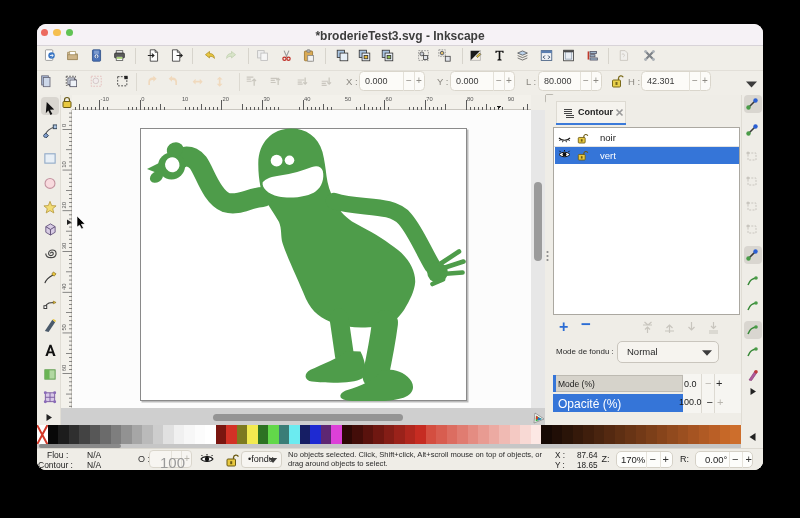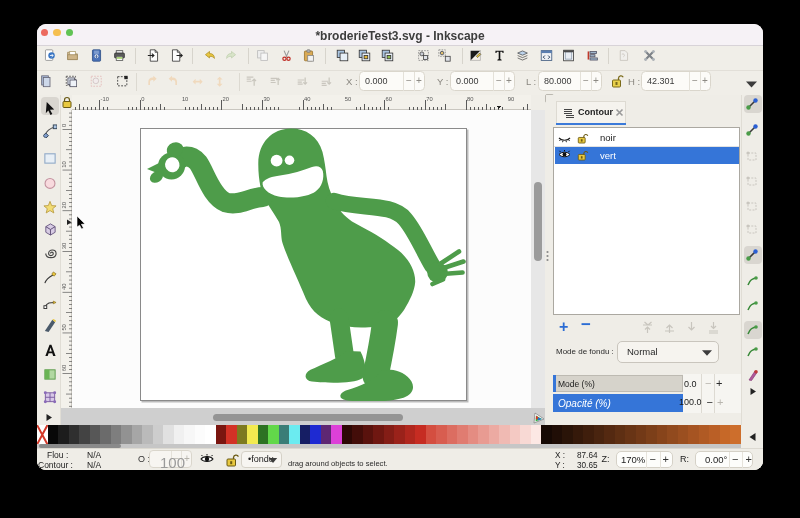--- a/index.html
+++ b/index.html
@@ -617,21 +617,21 @@
 <div style="position:absolute;left:646px;top:350px;width:58px;height:38.5px;background:#F6F5F1;"></div>
 <div style="position:absolute;left:664px;top:350px;width:1px;height:38.5px;background:#DDDAD2;"></div>
 <div style="position:absolute;left:677px;top:350px;width:1px;height:38.5px;background:#DDDAD2;"></div>
 <div style="position:absolute;left:516px;top:351px;width:130px;height:17px;background:#D6D3CB;border:1px solid #BDBAB2;"></div>
 <div style="position:absolute;left:516px;top:351px;width:2.5px;height:17px;background:#3575D8;"></div>
 <div style="position:absolute;left:521px;top:355.5px;font-size:8.5px;color:#1a1a1a;font-weight:normal;white-space:nowrap;line-height:1.1;">Mode (%)</div>
 <div style="position:absolute;left:647px;top:355.5px;font-size:9px;color:#1a1a1a;font-weight:normal;white-space:nowrap;line-height:1.1;">0.0</div>
 <div style="position:absolute;left:668px;top:353px;font-size:11px;color:#b8b5ae;font-weight:normal;white-space:nowrap;line-height:1.1;">−</div>
 <div style="position:absolute;left:679px;top:353px;font-size:11px;color:#2a2a2a;font-weight:normal;white-space:nowrap;line-height:1.1;">+</div>
 <div style="position:absolute;left:516px;top:369.5px;width:130px;height:18px;background:#3575D8;"></div>
-<div style="position:absolute;left:521px;top:374px;font-size:10px;color:#fff;font-weight:normal;white-space:nowrap;line-height:1.1;font-style:italic;">Opacité (%)</div>
+<div style="position:absolute;left:521px;top:374px;font-size:12px;color:#fff;font-weight:normal;white-space:nowrap;line-height:1.1;">Opacité (%)</div>
 <div style="position:absolute;left:642px;top:374px;font-size:9px;color:#1a1a1a;font-weight:normal;white-space:nowrap;line-height:1.1;">100.0</div>
 <div style="position:absolute;left:669.5px;top:371.5px;font-size:11px;color:#2a2a2a;font-weight:normal;white-space:nowrap;line-height:1.1;">−</div>
 <div style="position:absolute;left:680px;top:371.5px;font-size:11px;color:#b8b5ae;font-weight:normal;white-space:nowrap;line-height:1.1;">+</div>
 <div style="position:absolute;left:704px;top:71px;width:22px;height:330px;background:#EFEDE7;border-left:1px solid #E0DDD5;"></div>
 <div style="position:absolute;left:707px;top:71px;width:18px;height:18px;background:#D9D6D0;border-radius:4px;"></div>
     <svg style="position:absolute;left:708px;top:73px" width="14" height="14" viewBox="0 0 14 14">
       <path d="M3 11 11 3" stroke="#3a3a3a" stroke-width="1.6"></path>
       <circle cx="3.5" cy="10.5" r="2.2" fill="#4a9c48"></circle>
       <circle cx="10.5" cy="3.5" r="2.2" fill="#2a5fd4"></circle>
     </svg>
@@ -782,25 +782,26 @@
 <svg style="position:absolute;left:188px;top:428.5px" width="14" height="14" viewBox="0 0 14 14">
       <rect x="2" y="6" width="8.5" height="7" rx="1" fill="#e8c83f" stroke="#6a5a14"></rect>
       <path d="M8.5 6V4.3A2.6 2.6 0 0 1 13.4 3.6" fill="none" stroke="#6a5a14" stroke-width="1.3"></path>
       <rect x="5.2" y="8.2" width="2" height="3" fill="#6a5a14"></rect>
     </svg>
 <div style="position:absolute;left:204px;top:426.5px;width:41px;height:17.5px;background:#F7F5F1;border:1px solid #D5D1C7;border-radius:4px;"></div>
 <div style="position:absolute;left:211px;top:430.5px;font-size:9px;color:#222;font-weight:normal;white-space:nowrap;line-height:1.1;">•fondu</div>
 <svg style="position:absolute;left:231px;top:433px" width="10" height="7" viewBox="0 0 10 7">
       <path d="M.8 1h8.4L5 6z" fill="#3c3c3c"></path>
     </svg>
+<div style="position:absolute;left:251px;top:426.5px;font-size:7.6px;color:#2a2a2a;font-weight:normal;white-space:nowrap;line-height:1.1;">No objects selected. Click, Shift+click, Alt+scroll mouse on top of objects, or</div>
 <div style="position:absolute;left:251px;top:436px;font-size:7.6px;color:#2a2a2a;font-weight:normal;white-space:nowrap;line-height:1.1;">drag around objects to select.</div>
 <div style="position:absolute;left:518px;top:426.5px;font-size:8.2px;color:#222;font-weight:normal;white-space:nowrap;line-height:1.1;">X :</div>
 <div style="position:absolute;left:540px;top:426.5px;font-size:8.2px;color:#222;font-weight:normal;white-space:nowrap;line-height:1.1;">87.64</div>
 <div style="position:absolute;left:518px;top:436.5px;font-size:8.2px;color:#222;font-weight:normal;white-space:nowrap;line-height:1.1;">Y :</div>
-<div style="position:absolute;left:540px;top:436.5px;font-size:8.2px;color:#222;font-weight:normal;white-space:nowrap;line-height:1.1;">30.65</div>
+<div style="position:absolute;left:540px;top:436.5px;font-size:8.2px;color:#222;font-weight:normal;white-space:nowrap;line-height:1.1;">18.65</div>
 <div style="position:absolute;left:564.5px;top:430.5px;font-size:9px;color:#222;font-weight:normal;white-space:nowrap;line-height:1.1;">Z:</div>
 <div style="position:absolute;left:579px;top:427px;width:57px;height:17px;background:#FDFDFB;border:1px solid #D5D1C7;border-radius:5px;"></div>
 <div style="position:absolute;left:609px;top:427.5px;width:1px;height:16px;background:#E6E3DB;"></div>
 <div style="position:absolute;left:622.5px;top:427.5px;width:1px;height:16px;background:#E6E3DB;"></div>
 <div style="position:absolute;left:584px;top:430.5px;font-size:9.5px;color:#222;font-weight:normal;white-space:nowrap;line-height:1.1;">170%</div>
 <div style="position:absolute;left:612.5px;top:429px;font-size:11px;color:#333;font-weight:normal;white-space:nowrap;line-height:1.1;">−</div>
 <div style="position:absolute;left:625.5px;top:429px;font-size:11px;color:#333;font-weight:normal;white-space:nowrap;line-height:1.1;">+</div>
 <div style="position:absolute;left:643px;top:430.5px;font-size:9px;color:#222;font-weight:normal;white-space:nowrap;line-height:1.1;">R:</div>
 <div style="position:absolute;left:657.5px;top:427px;width:58px;height:17px;background:#FDFDFB;border:1px solid #D5D1C7;border-radius:5px;"></div>
 <div style="position:absolute;left:668px;top:430.5px;font-size:9.5px;color:#222;font-weight:normal;white-space:nowrap;line-height:1.1;">0.00°</div>

